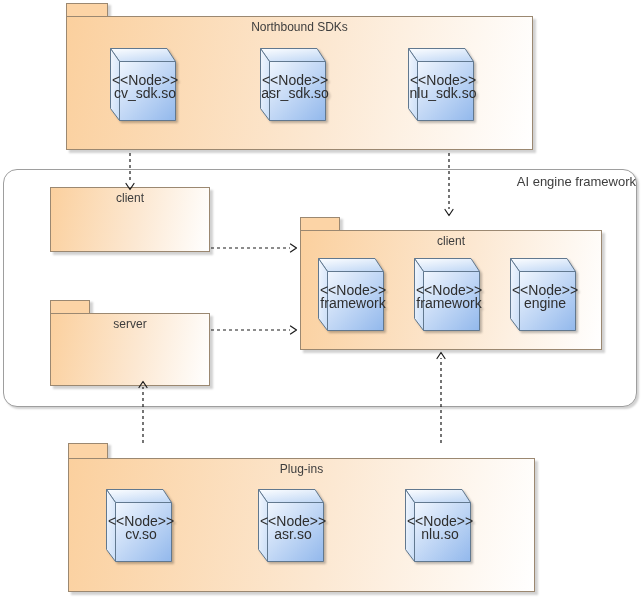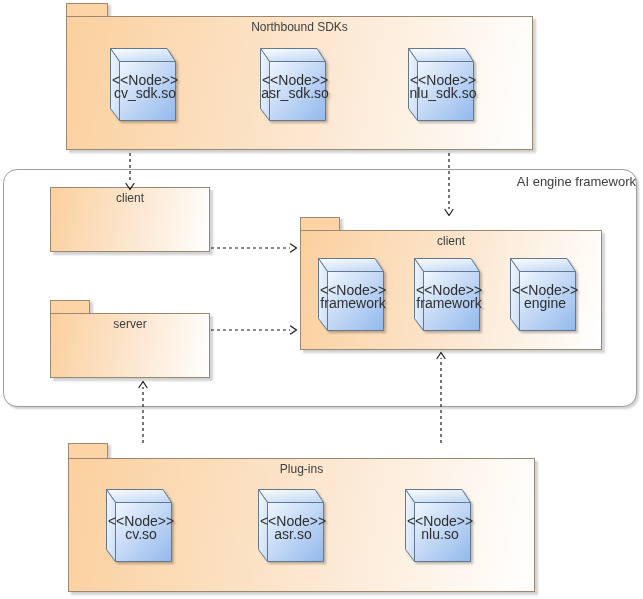--- a/index.html
+++ b/index.html
@@ -90,21 +90,21 @@
 
   <div>
     <div class="pkg-tab" style="left:50px;top:190px;width:40px;height:14px"></div>
     <div class="pkg-body" style="left:50px;top:187px;width:160px;height:65px">
       <div class="pkg-label">client</div>
     </div>
   </div>
 
   <div>
     <div class="pkg-tab" style="left:50px;top:300px;width:40px;height:14px"></div>
-    <div class="pkg-body" style="left:50px;top:313px;width:160px;height:65px">
+    <div class="pkg-body" style="left:50px;top:313px;width:160px;height:73px">
       <div class="pkg-label">server</div>
     </div>
   </div>
 
   <div>
     <div class="pkg-tab" style="left:300px;top:217px;width:40px;height:14px"></div>
     <div class="pkg-body" style="left:300px;top:230px;width:302px;height:120px">
       <div class="pkg-label">client</div>
     </div>
   </div>

